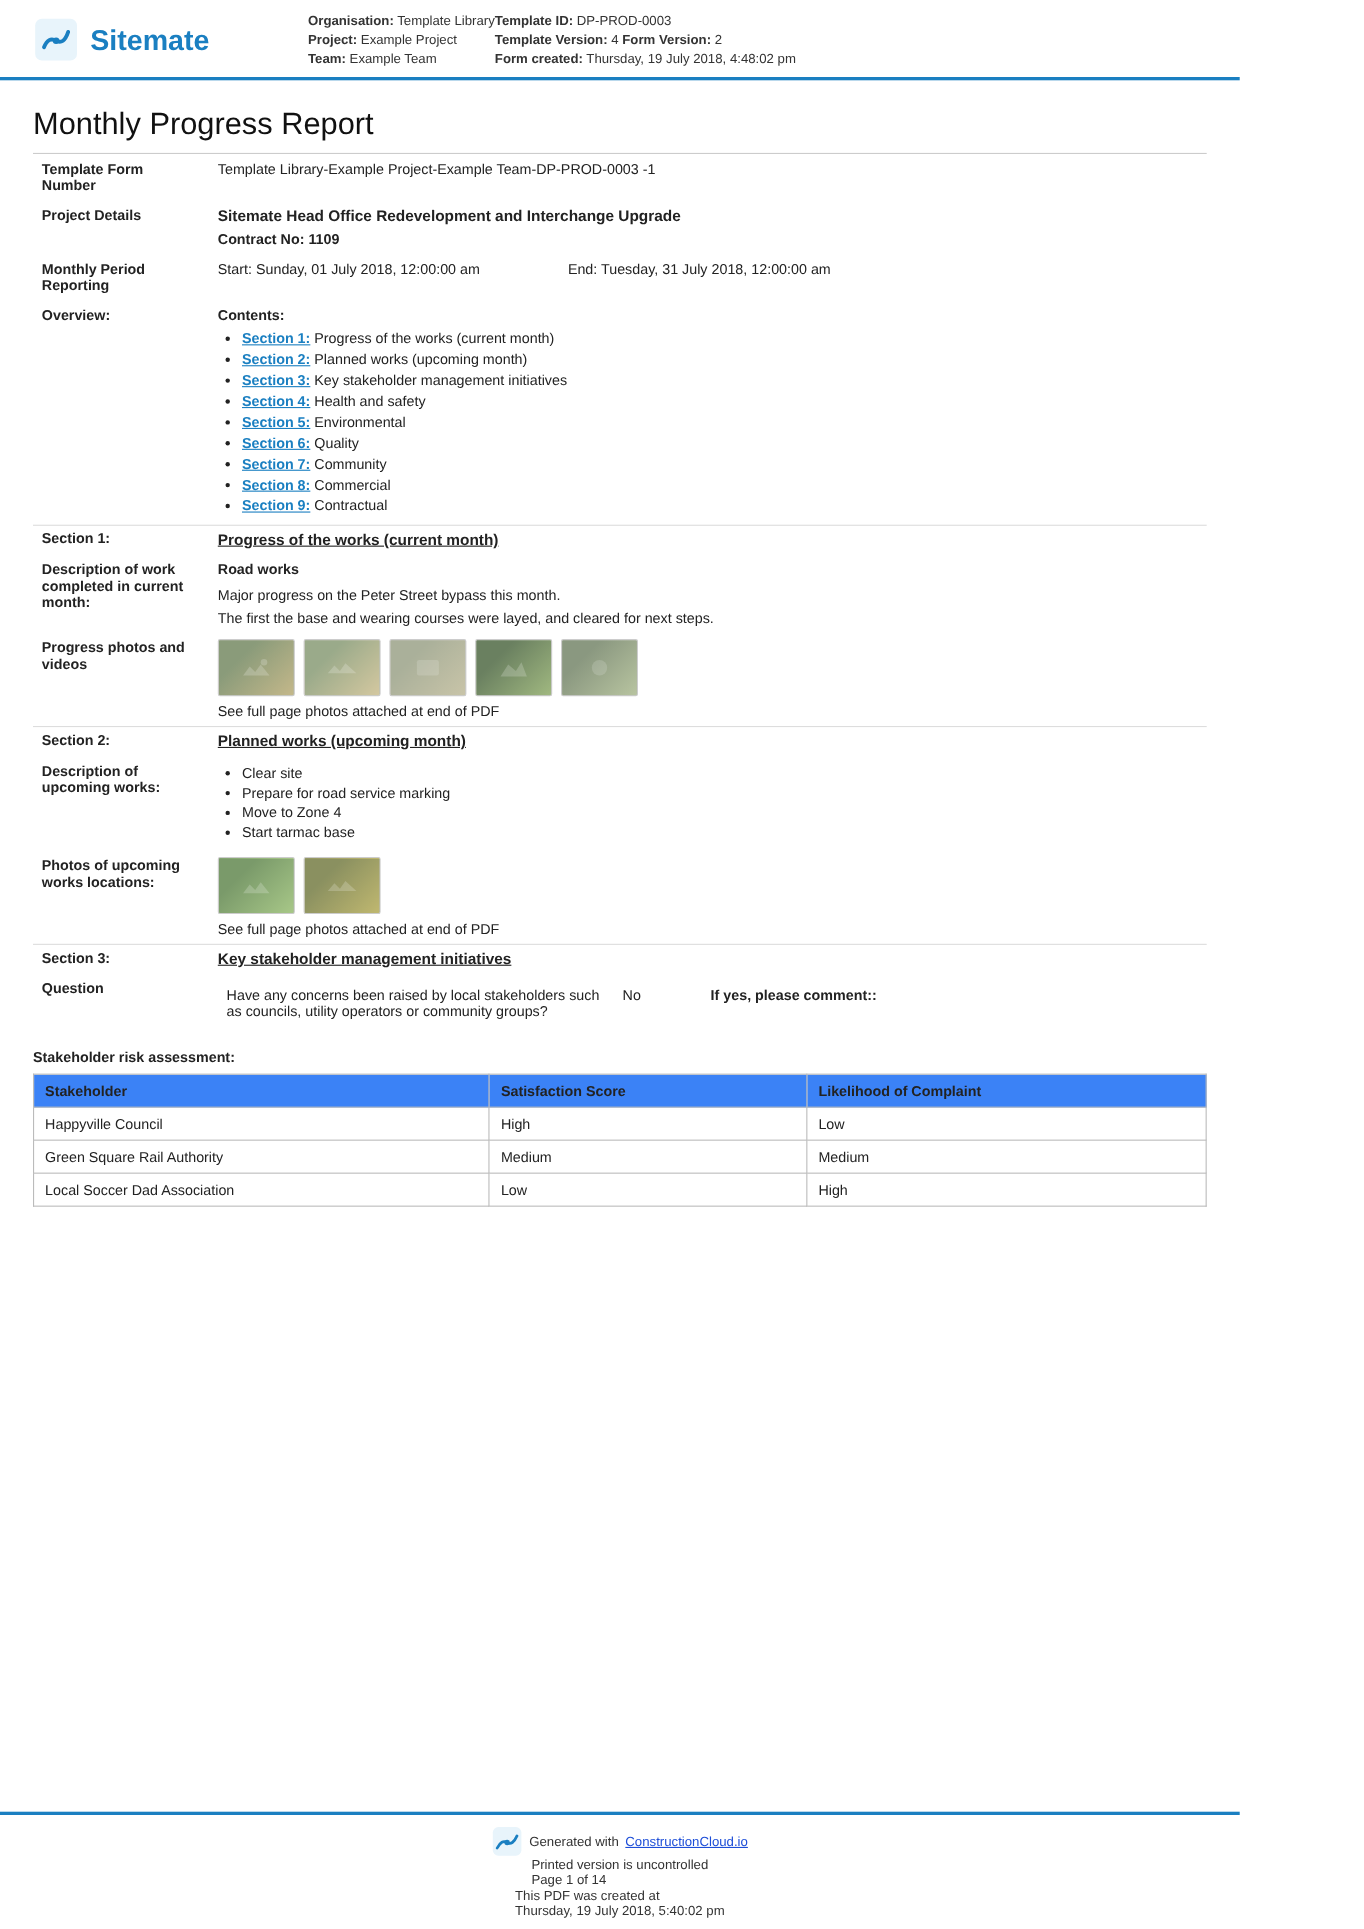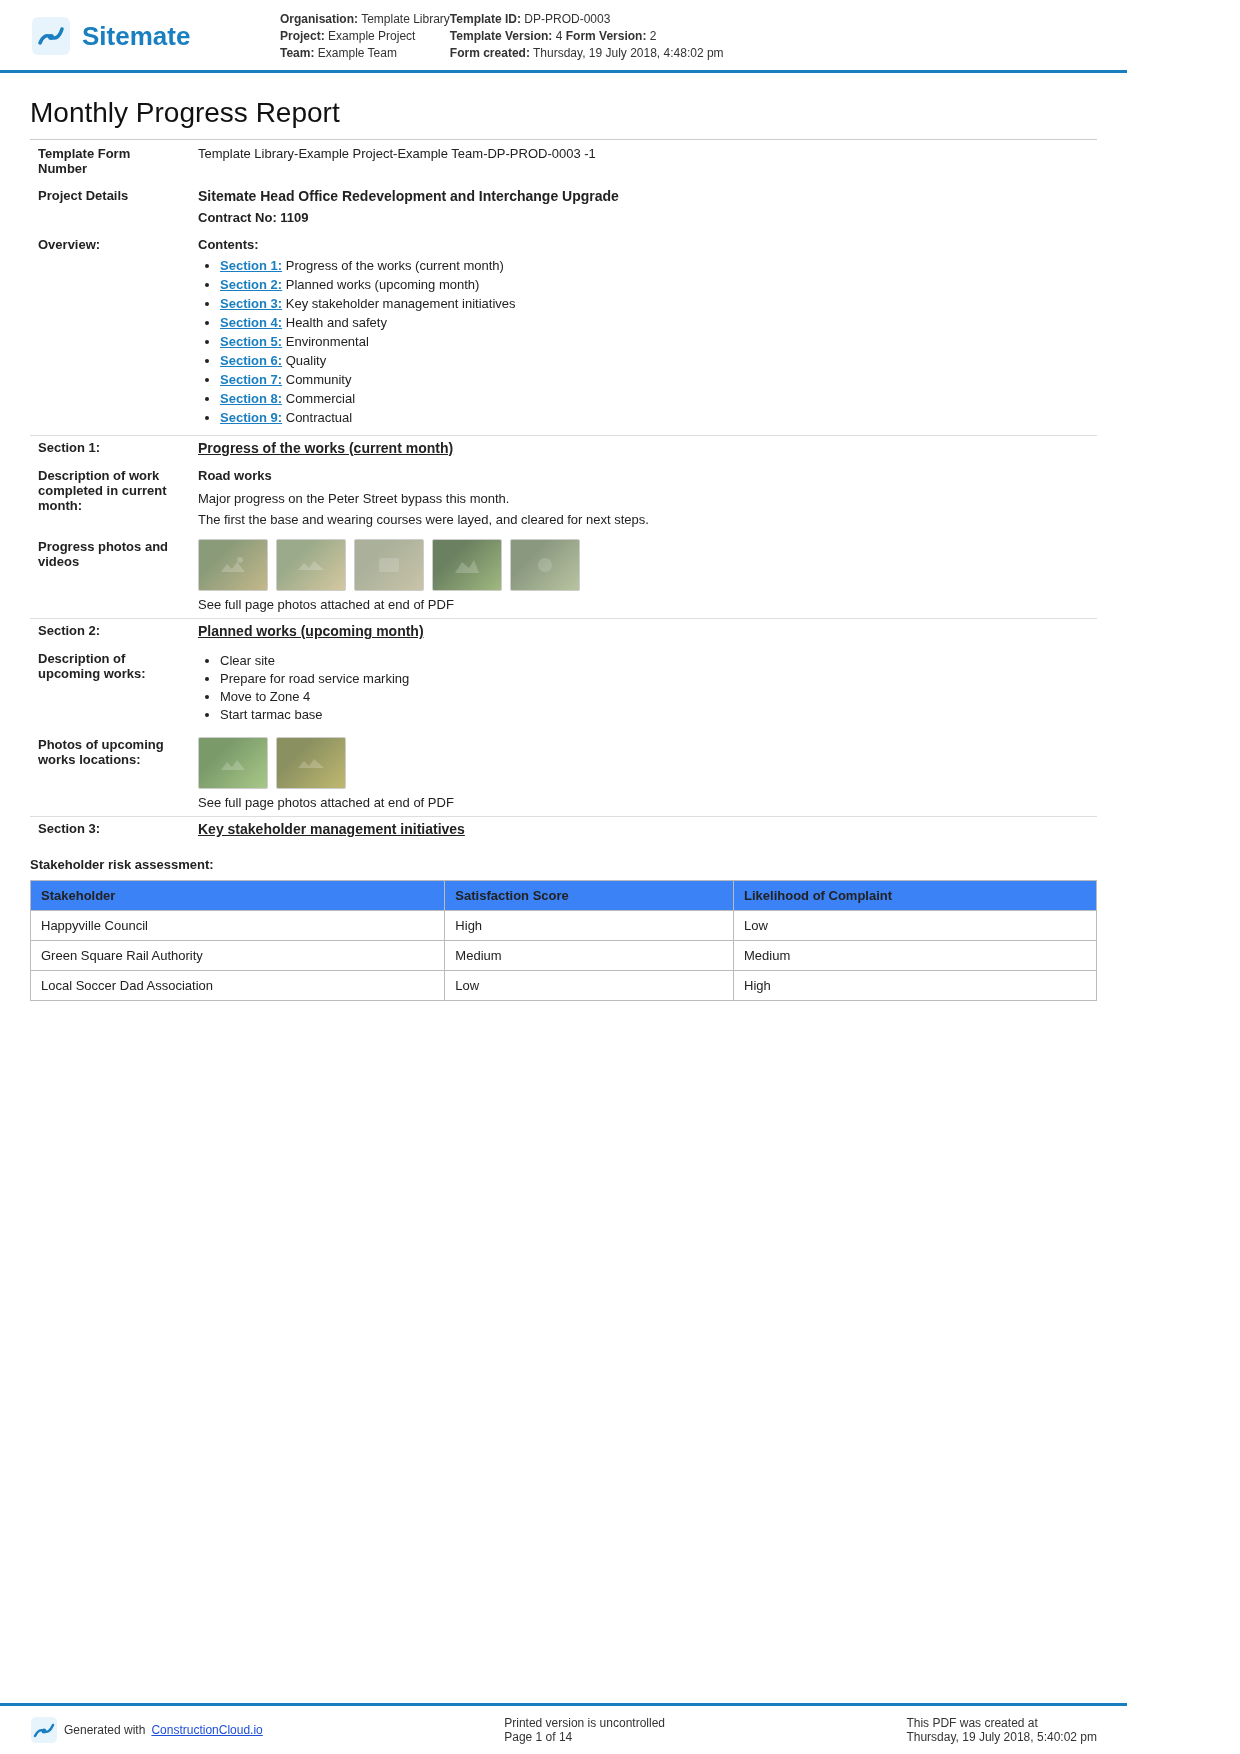--- a/index.html
+++ b/index.html
@@ -169,20 +169,21 @@
     
     .footer {
       border-top: 3px solid #1a7fc1;
       padding: 10px 30px;
       display: flex;
       justify-content: space-between;
       align-items: center;
       font-size: 12px;
       color: #333;
       margin-top: auto;
+      flex-direction: column;
     }
     .footer-logo {
       display: flex;
       align-items: center;
       gap: 6px;
     }
     .footer-logo-icon {
       width: 28px;
       height: 28px;
     }
@@ -255,20 +256,29 @@
 
       <tr>
         <td class="label">Project Details</td>
         <td class="value">
           <span class="project-details-bold">Sitemate Head Office Redevelopment and Interchange Upgrade</span>
           <br>
           <span class="contract-no"><span>Contract No:</span> <span>1109</span></span>
         </td>
       </tr>
 
+      <tr class="period-row">
+        <td class="label">Monthly Period Reporting</td>
+        <td class="value">
+          <div class="period-value">
+            <span>Start: Sunday, 01 July 2018, 12:00:00 am</span>
+            <span>End: Tuesday, 31 July 2018, 12:00:00 am</span>
+          </div>
+        </td>
+      </tr>
 
       <tr>
         <td class="label">Overview:</td>
         <td class="value">
           <b>Contents:</b>
           <ul class="contents-list">
             <li><a href="#">Section 1:</a> Progress of the works (current month)</li>
             <li><a href="#">Section 2:</a> Planned works (upcoming month)</li>
             <li><a href="#">Section 3:</a> Key stakeholder management initiatives</li>
             <li><a href="#">Section 4:</a> Health and safety</li>
@@ -377,20 +387,34 @@
         </td>
       </tr>
 
       <tr class="section-header-row divider-row">
         <td class="label">Section 3:</td>
         <td class="value">
           <span class="section-title">Key stakeholder management initiatives</span>
         </td>
       </tr>
 
+      <tr>
+        <td class="label">Question</td>
+        <td class="value">
+          <table style="width:100%; border-collapse:collapse;">
+            <tbody>
+                  <tr>
+              <td style="width:360px; vertical-align:top; font-size:13px;">Have any concerns been raised by local stakeholders such as councils, utility operators or community groups?</td>
+              <td style="width:80px; vertical-align:top; font-size:13px;" class="no-label">No</td>
+              <td style="vertical-align:top; font-size:13px; font-weight:bold;" class="if-yes">If yes, please comment::</td>
+            </tr>
+          </tbody>
+              </table>
+        </td>
+      </tr>
     </tbody>
       </table>
 
     <div style="margin-top: 14px; margin-bottom: 8px;">
       <b>Stakeholder risk assessment:</b>
       <table class="data-table">
         <thead>
           <tr>
             <th>Stakeholder</th>
             <th>Satisfaction Score</th>

